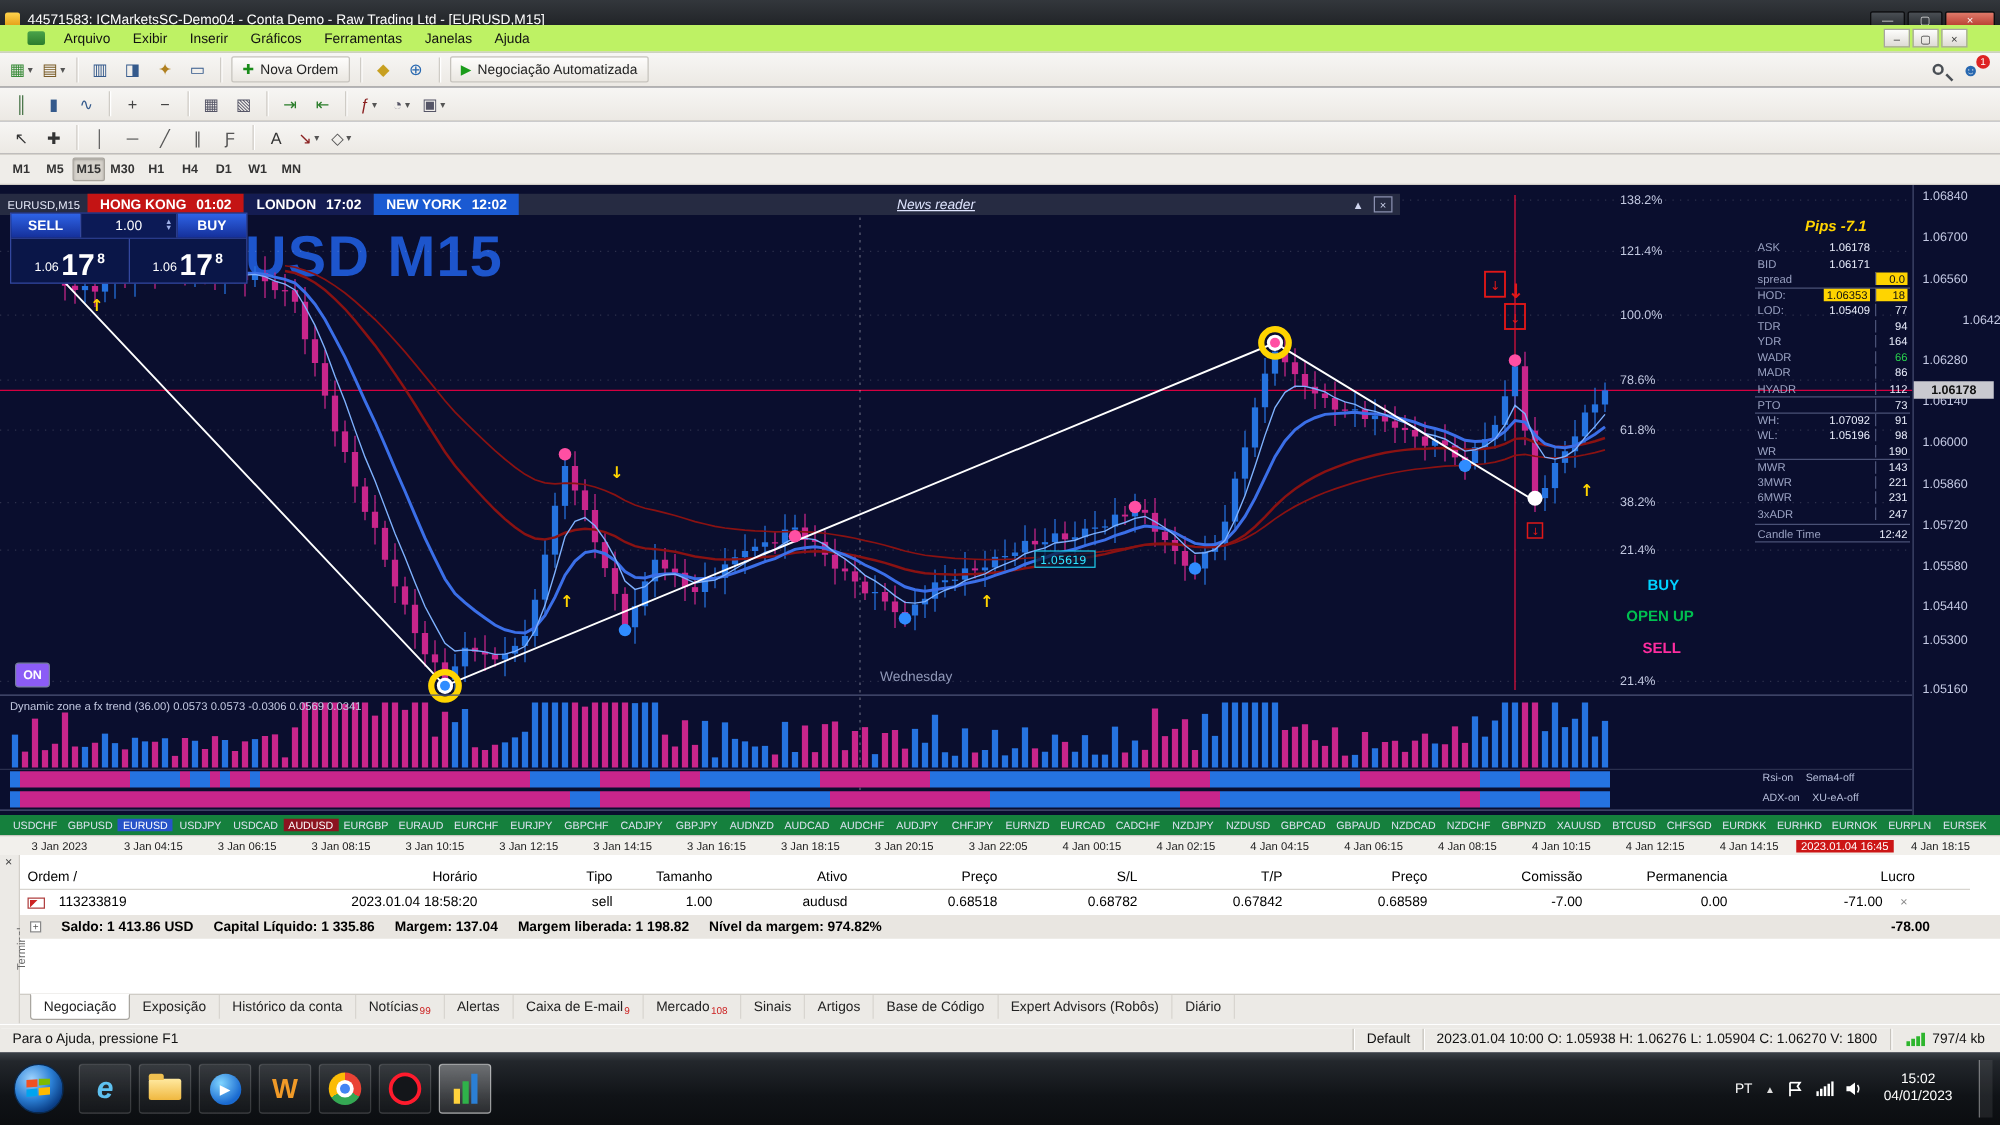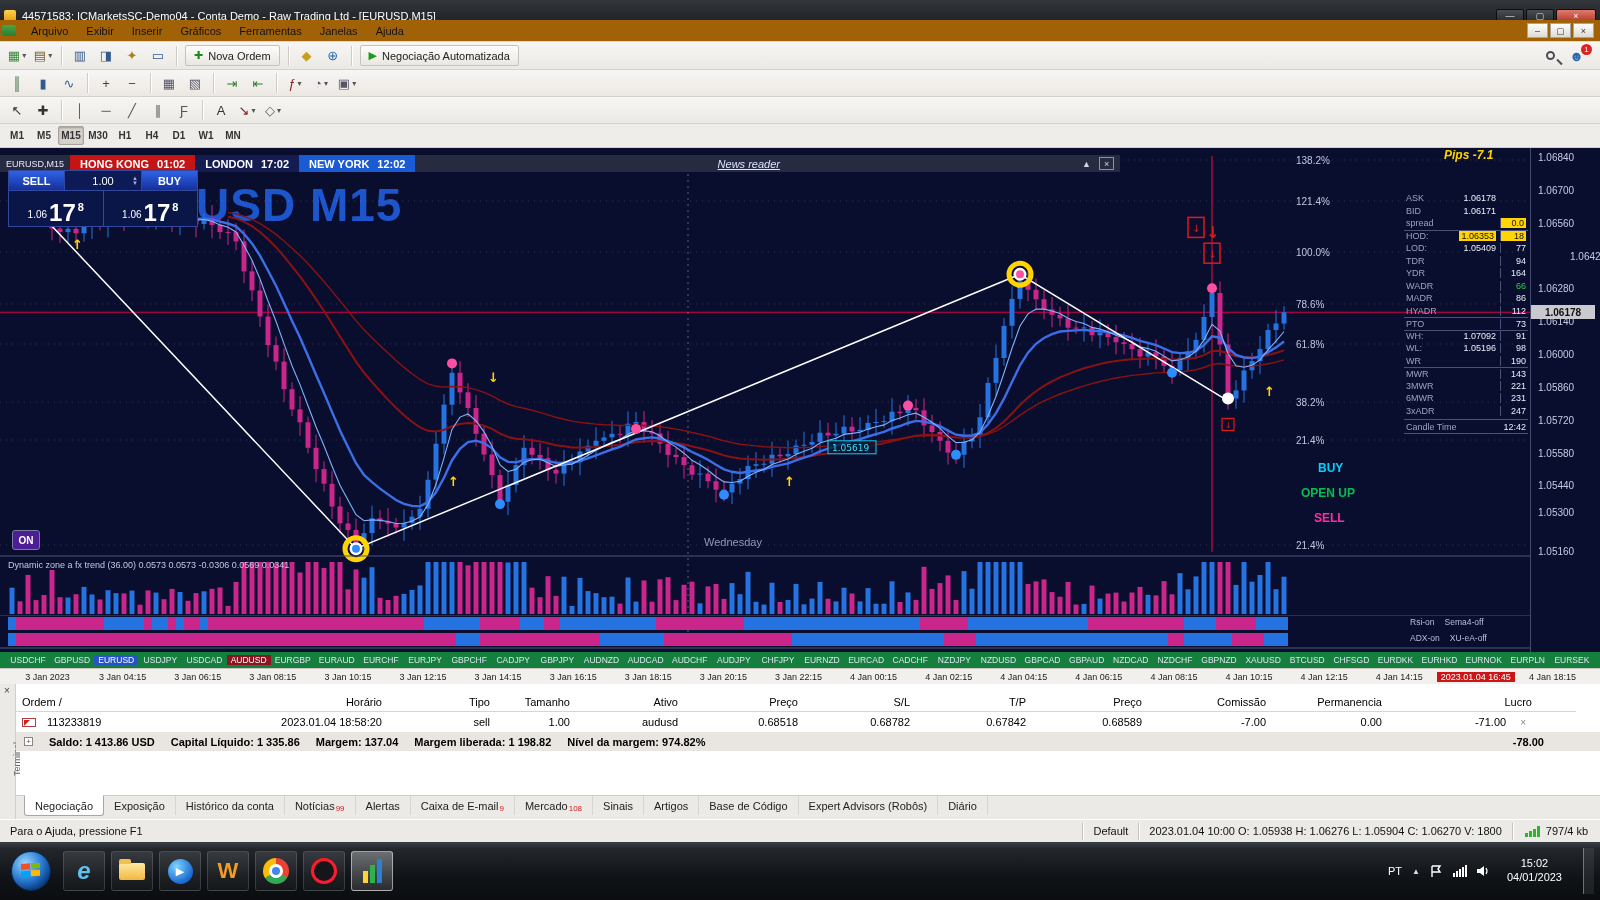--- a/index.html
+++ b/index.html
@@ -4,21 +4,21 @@
 <style>
 *{margin:0;padding:0;box-sizing:border-box}
 body{width:1600px;height:900px;font-family:"Liberation Sans",sans-serif;background:#000;overflow:hidden}
 .screen{position:relative;width:1600px;height:900px;background:#15192e;overflow:hidden}
 
 .titlebar{position:absolute;top:0;left:0;width:1600px;height:32px;background:linear-gradient(#33373c,#17191c);color:#fff;font-size:11px;display:flex;align-items:center;padding:0 4px;z-index:9}
 .app-ico{width:12px;height:12px;background:linear-gradient(#ffd34d,#e09a10);border-radius:2px;margin-right:6px}
 .title{flex:1;white-space:nowrap}
 .wb{width:28px;height:15px;margin-left:2px;display:inline-flex;align-items:center;justify-content:center;font-size:9px;color:#ddd;background:linear-gradient(#4a4f55,#24272b);border:1px solid #0c0d0f;border-radius:2px}
 .wb.close{background:linear-gradient(#e07a6a,#b03326);color:#fff;width:40px}
-.menubar{position:absolute;top:20px;left:0;width:1600px;height:22px;background:#a16207;border-bottom:1px solid #d9d6d0;display:flex;align-items:center;font-size:11px;color:#111;padding:0 0;z-index:9}
+.menubar{position:absolute;top:20px;left:0;width:1600px;height:22px;background:#bef264;border-bottom:1px solid #d9d6d0;display:flex;align-items:center;font-size:11px;color:#111;padding:0 20px;z-index:9}
 .menu-ico{width:14px;height:11px;background:linear-gradient(#4aa34a,#2c7d2c);margin:0 6px 0 2px;border-radius:2px}
 .mi{padding:3px 9px;cursor:default}
 .mdi{margin-left:auto;display:flex;gap:2px;padding-right:6px}
 .mdib{width:21px;height:15px;border:1px solid #a8a5a0;background:linear-gradient(#fdfdfc,#dedbd5);font-size:9px;display:flex;align-items:center;justify-content:center;color:#333}
 
 .tb{position:absolute;left:0;width:1600px;background:linear-gradient(#f7f6f4,#ece9e4);border-bottom:1px solid #d5d2cc;display:flex;align-items:center;padding:0 4px;z-index:9}
 .tb1{top:42px;height:28px}.tb2{top:70px;height:27px}.tb3{top:97px;height:27px}
 .ti{min-width:24px;height:22px;display:inline-flex;align-items:center;justify-content:center;font-size:13px;border:1px solid transparent;border-radius:2px;margin:0 1px;color:#44608a}
 .tsep{width:1px;height:20px;background:#cfccc6;margin:0 5px;box-shadow:1px 0 0 #fff}
 .tbtn{display:inline-flex;align-items:center;gap:5px;padding:3px 8px;font-size:11px;color:#222;border:1px solid #c6c3bd;border-radius:2px;background:linear-gradient(#fefdfc,#eae7e1);margin:0 3px;white-space:nowrap}
@@ -66,22 +66,22 @@
 .numG{color:#27d04c !important}
 .ipsep{border-top:1px solid #4a5176}
 .ipcandle{display:flex;border-top:1px solid #4a5176;border-bottom:1px solid #4a5176;height:15px;align-items:center;margin-top:2px;padding:0 2px}
 .ipcandle .lbl{flex:1}
 .ipcandle .val{color:#e9edfb}
 .fib{position:absolute;left:1296px;width:56px;font-size:10px;color:#c2c8e0;z-index:3}
 .sig{position:absolute;font-size:12px;font-weight:bold;z-index:3}
 .sig-buy{left:1318px;top:313px;color:#00d2ff}
 .sig-open{left:1301px;top:338px;color:#00c050}
 .sig-sell{left:1314px;top:363px;color:#ff2da0}
-.pips{position:absolute;left:1444px;top:0;color:#ffd400;font-size:12px;font-weight:bold;font-style:italic;z-index:3}
-.onbtn{position:absolute;left:12px;top:382px;width:28px;height:20px;background:#4c1d95;border:1px solid #767ea0;border-radius:3px;color:#fff;font-size:10px;font-weight:bold;display:flex;align-items:center;justify-content:center;z-index:3}
+.pips{position:absolute;left:1444px;top:26px;color:#ffd400;font-size:12px;font-weight:bold;font-style:italic;z-index:3}
+.onbtn{position:absolute;left:12px;top:382px;width:28px;height:20px;background:#8b5cf6;border:1px solid #767ea0;border-radius:3px;color:#fff;font-size:10px;font-weight:bold;display:flex;align-items:center;justify-content:center;z-index:3}
 .dzlabel{position:absolute;left:8px;top:412px;font-size:9px;color:#c2c8e0;z-index:3}
 .wed{position:absolute;left:704px;top:388px;font-size:11px;color:#9098b8;z-index:3}
 .striplabels{position:absolute;left:1410px;font-size:8.5px;color:#b7bfdb;z-index:3;display:flex;gap:10px;white-space:nowrap}
 .r1{top:469px}.r2{top:485px}
 
 .ticker{position:absolute;top:652px;left:0;width:1600px;height:16px;background:#15803d;display:flex;align-items:center;padding:0 6px;z-index:2}
 .tk{font-size:8.5px;color:#dfe3f2;flex:1;text-align:center;white-space:nowrap}
 .tk.hlb{background:#2753c8;color:#fff}
 .tk.hlr{background:#8c1420;color:#fff}
 .dates{position:absolute;top:668px;left:0;width:1600px;height:16px;background:#f2f0ec;border-top:1px solid #c9c6c0;display:flex;align-items:center;padding:0 10px;z-index:2}
@@ -1328,21 +1328,21 @@
       <span class="dt">3 Jan 2023</span>
       <span class="dt">3 Jan 04:15</span>
       <span class="dt">3 Jan 06:15</span>
       <span class="dt">3 Jan 08:15</span>
       <span class="dt">3 Jan 10:15</span>
       <span class="dt">3 Jan 12:15</span>
       <span class="dt">3 Jan 14:15</span>
       <span class="dt">3 Jan 16:15</span>
       <span class="dt">3 Jan 18:15</span>
       <span class="dt">3 Jan 20:15</span>
-      <span class="dt">3 Jan 22:15</span>
+      <span class="dt">3 Jan 22:05</span>
       <span class="dt">4 Jan 00:15</span>
       <span class="dt">4 Jan 02:15</span>
       <span class="dt">4 Jan 04:15</span>
       <span class="dt">4 Jan 06:15</span>
       <span class="dt">4 Jan 08:15</span>
       <span class="dt">4 Jan 10:15</span>
       <span class="dt">4 Jan 12:15</span>
       <span class="dt">4 Jan 14:15</span>
       <span class="dt hl">2023.01.04 16:45</span>
       <span class="dt">4 Jan 18:15</span>

